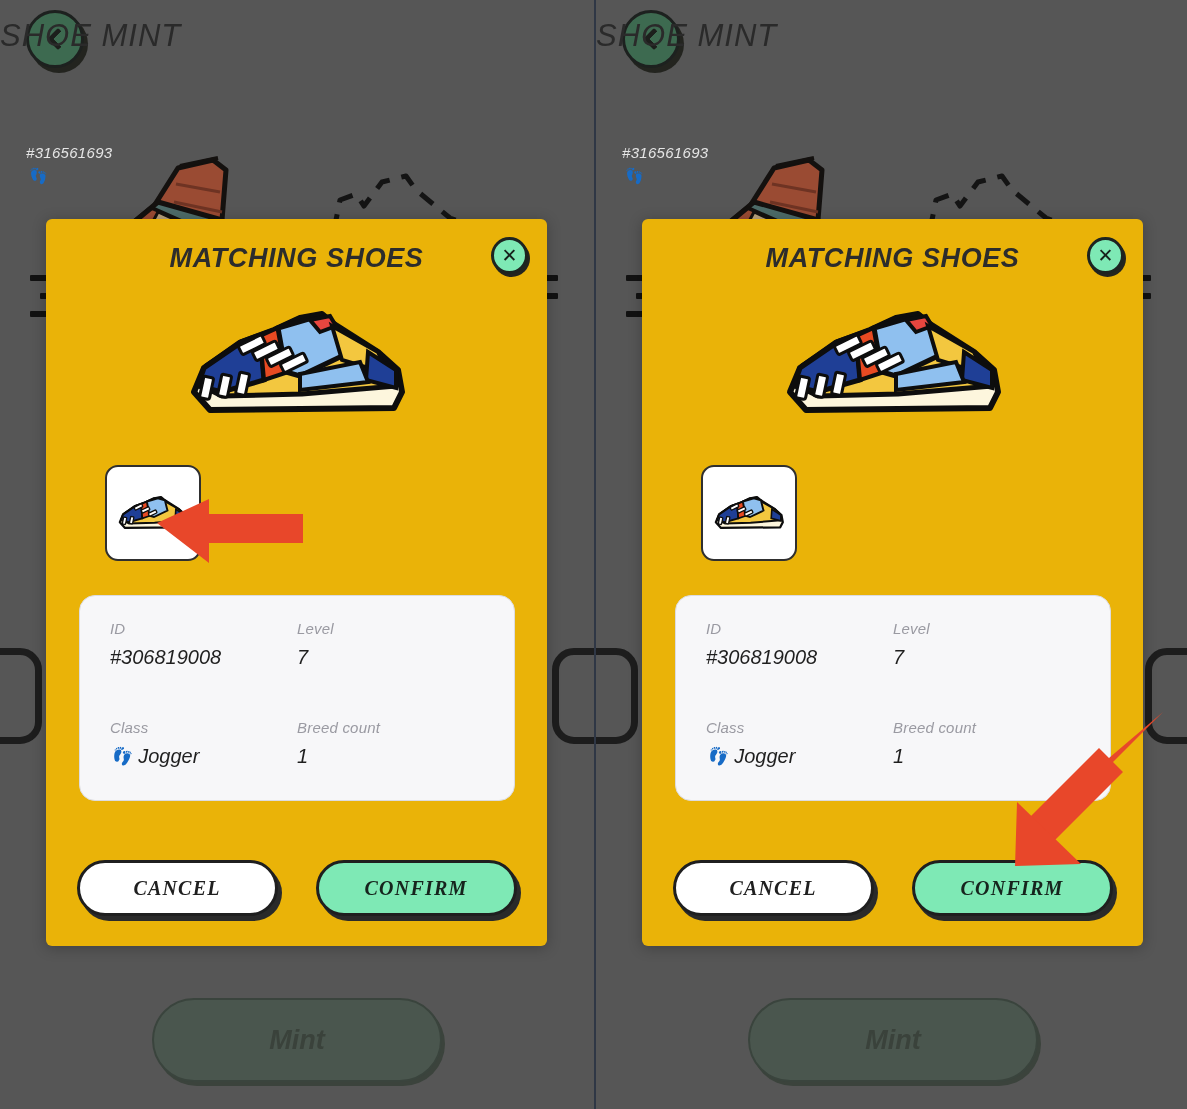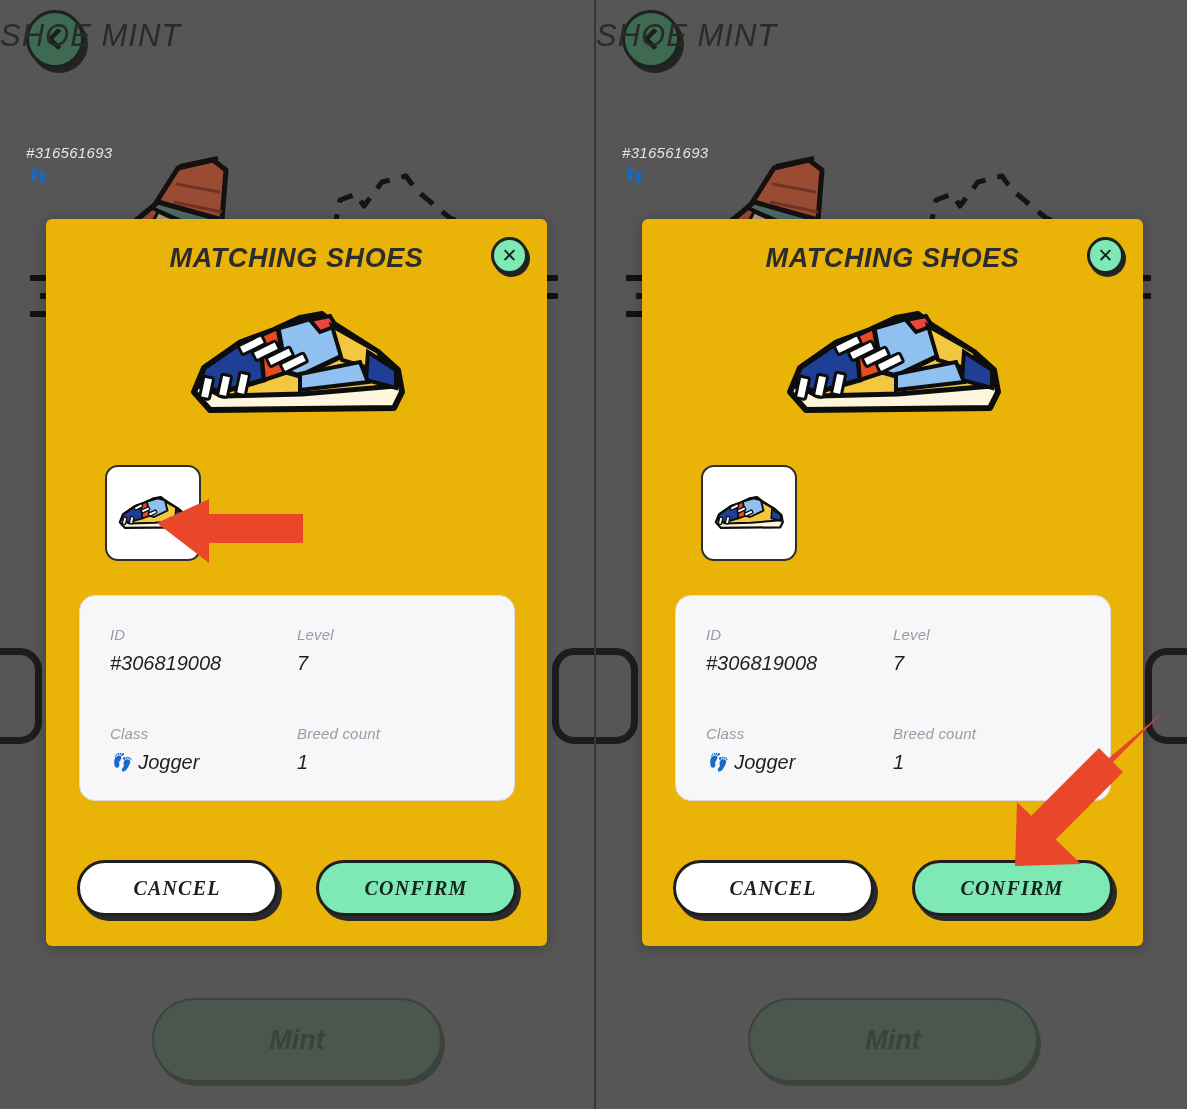--- a/index.html
+++ b/index.html
@@ -114,21 +114,21 @@
   }
   .thumb svg{ width:74px; height:46px; }
 
   .stats{
     position:absolute; left:33px; top:376px;
     width:436px; height:206px;
     background:#f7f7f9; border:1.5px solid #dcdce1;
     border-radius:16px;
     padding:24px 30px;
   }
-  .srow{ display:flex; margin-bottom:8px;margin-top:6px; }
+  .srow{ display:flex; margin-bottom:8px; }
   .srow.second{ margin-top:50px; }
   .scol{ width:50%; }
   .slabel{
     font-size:15px; font-style:italic; color:#9a9aa2;
     margin-bottom:9px; letter-spacing:.2px;
   }
   .sval{
     font-size:20px; font-weight:normal; font-style:italic; color:#1f1f1f;
     display:flex; align-items:center; gap:7px;
   }

